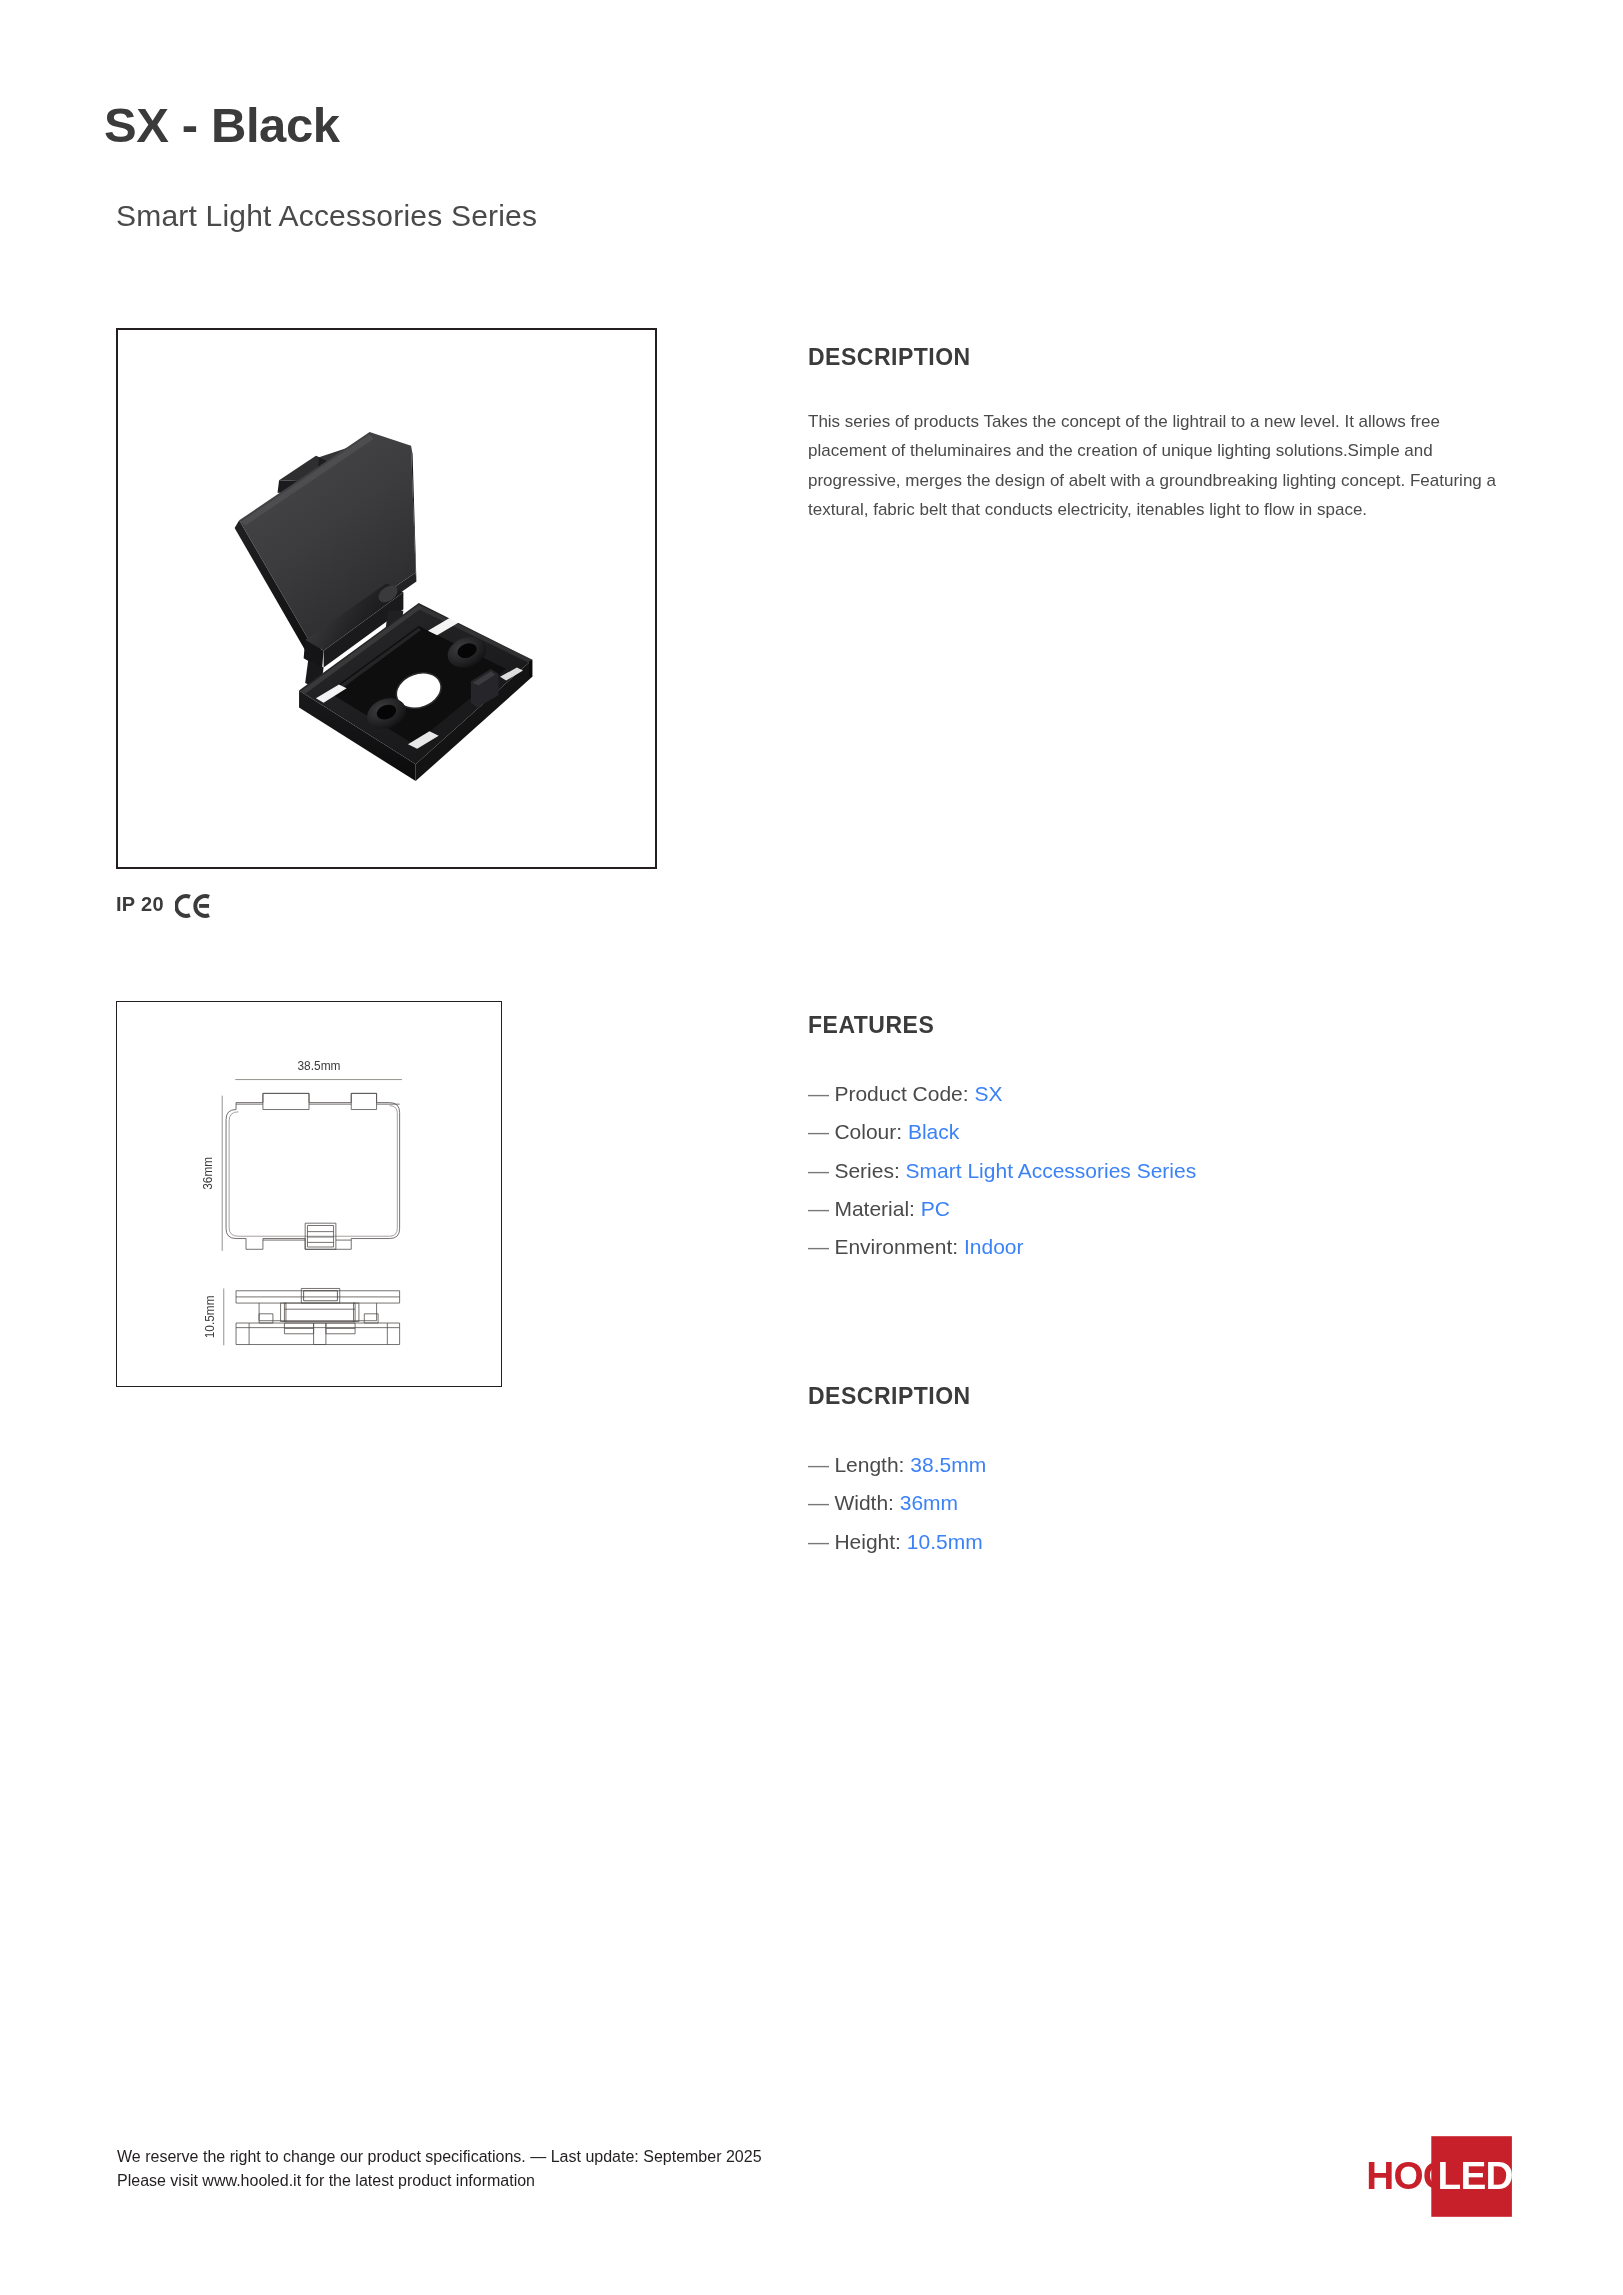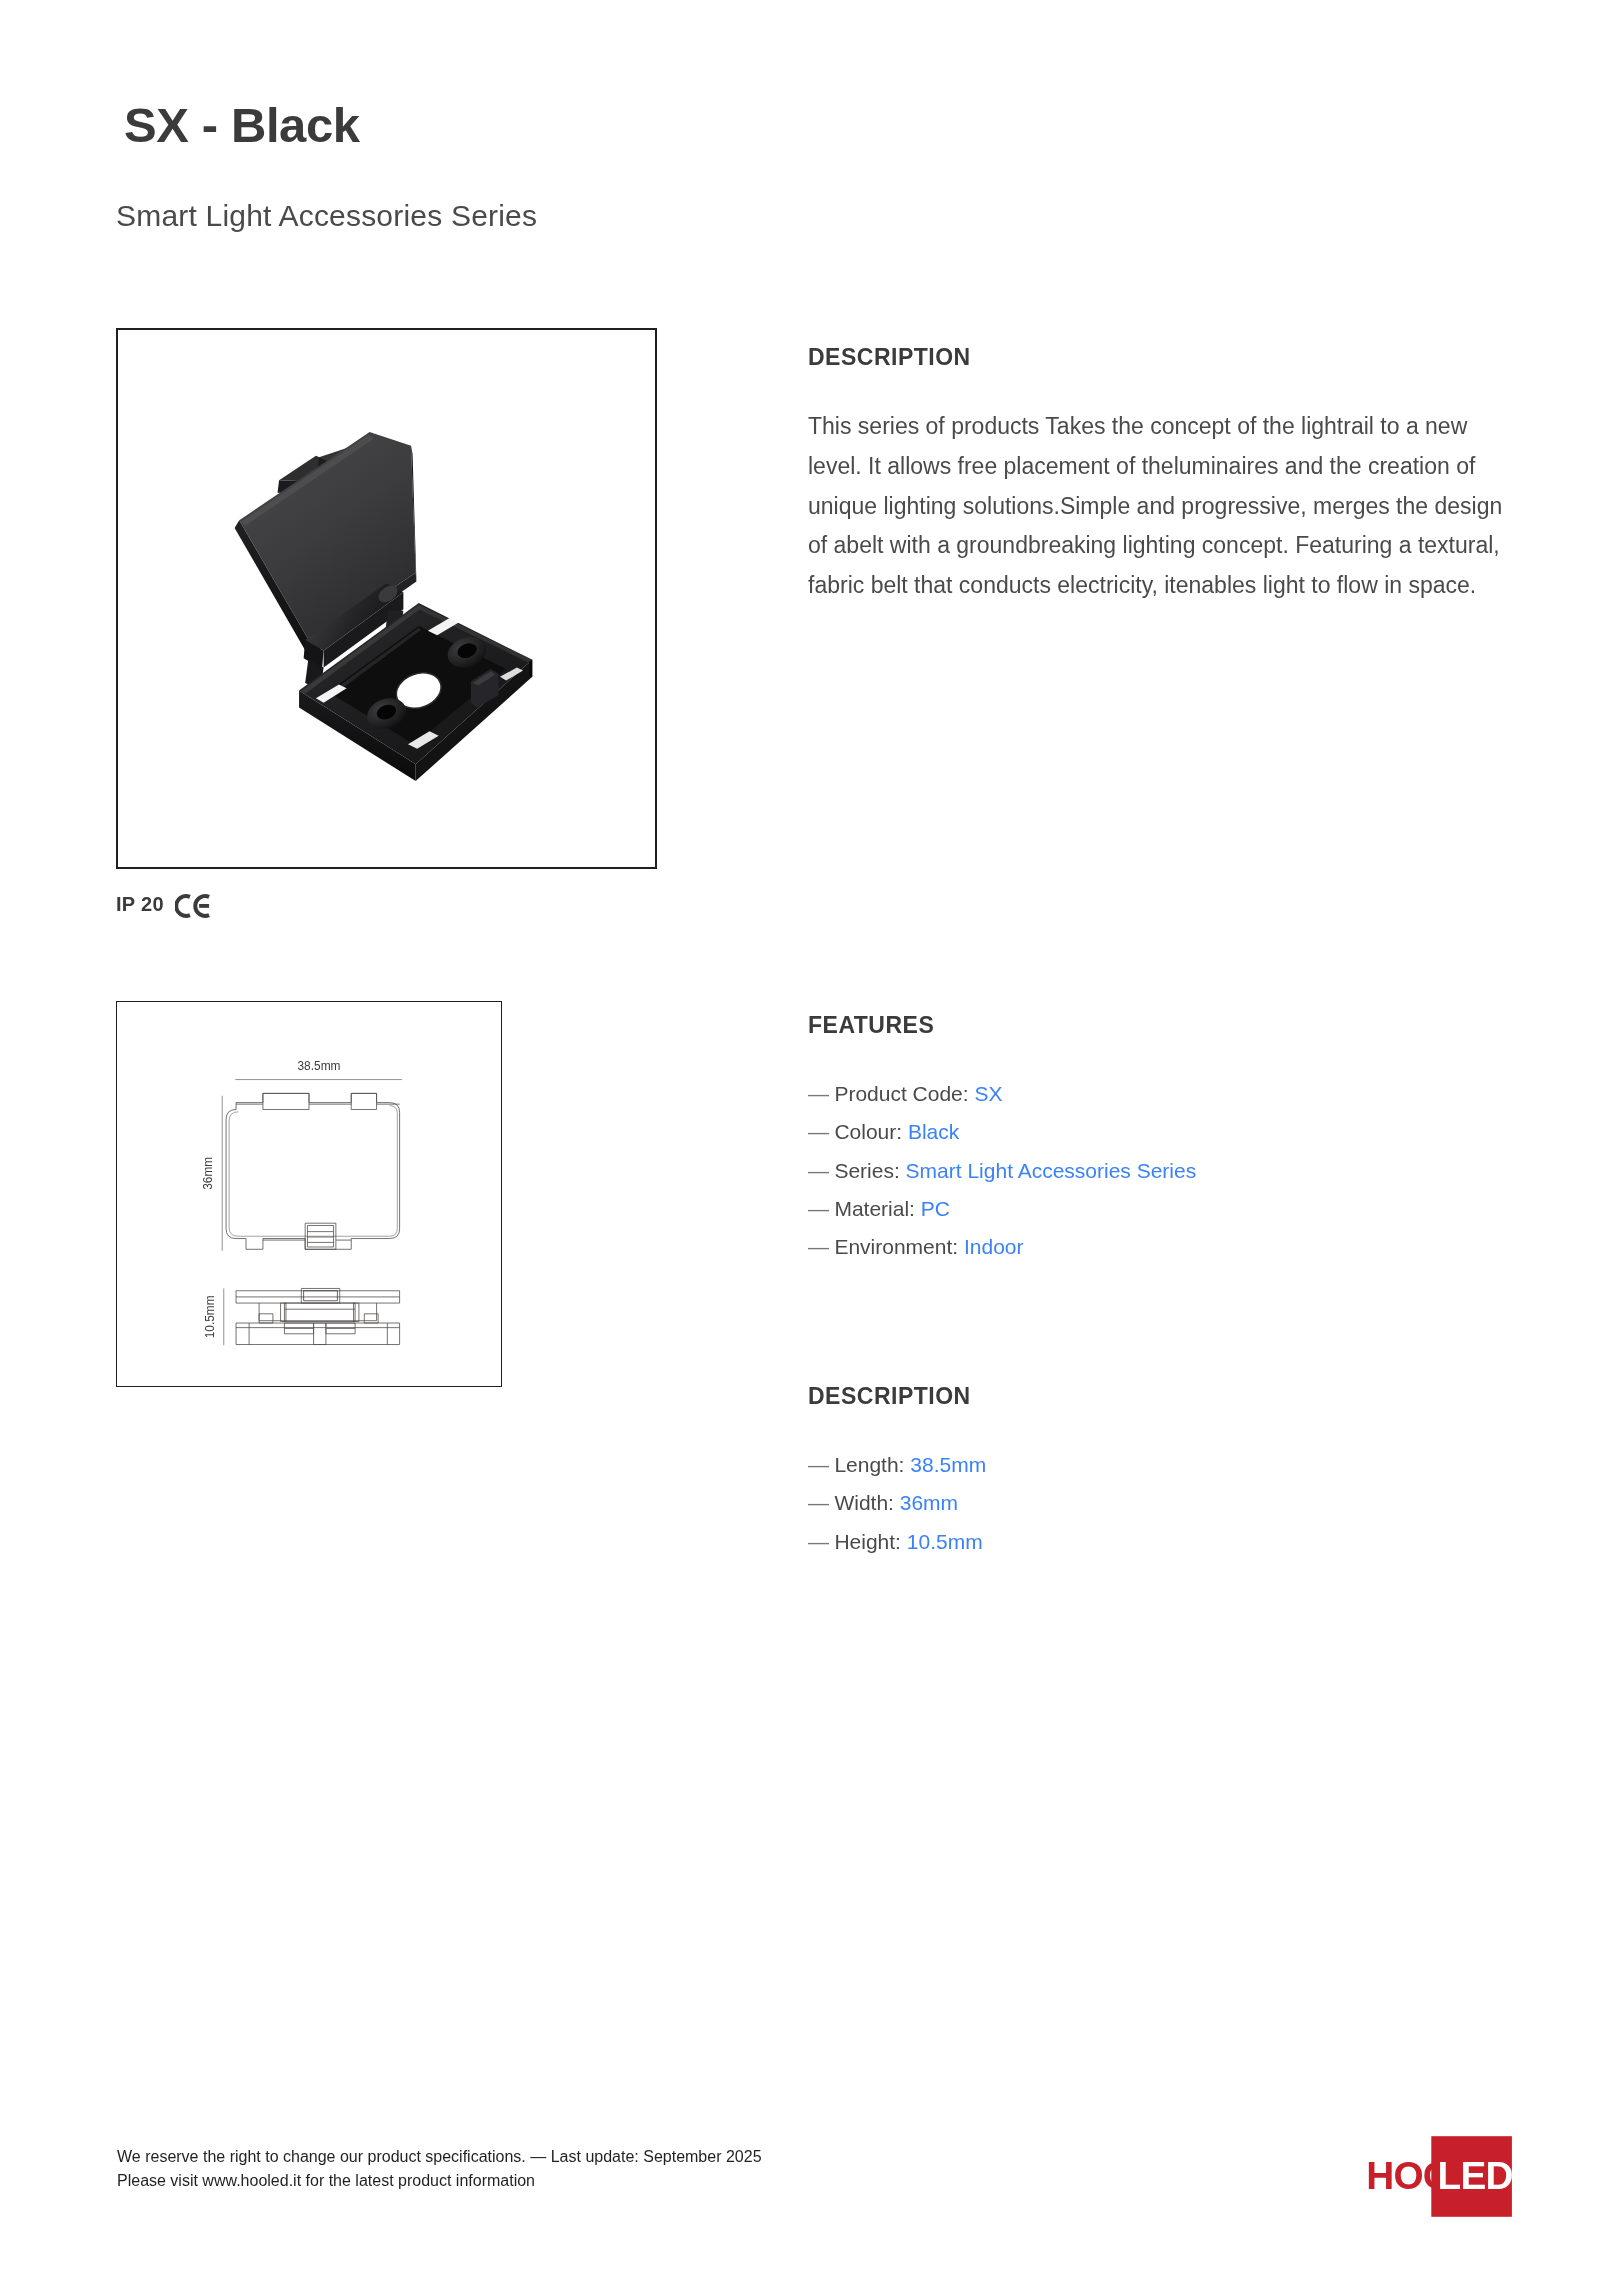--- a/index.html
+++ b/index.html
@@ -11,21 +11,21 @@
     width: 1623px;
     height: 2295px;
     position: relative;
     font-family: "Liberation Sans", sans-serif;
     -webkit-font-smoothing: antialiased;
   }
 
   
   .page-title {
     position: absolute;
-    left: 124px;
+    left: 104px;
     top: 100px;
     font-size: 49px;
     font-weight: bold;
     letter-spacing: -0.4px;
     color: #3b3b3b;
     line-height: 1.05;
   }
   .page-subtitle {
     position: absolute;
     left: 116px;
@@ -83,21 +83,21 @@
 
   .sec-heading {
     font-size: 23px;
     font-weight: bold;
     color: #3b3b3b;
     letter-spacing: 0.5px;
   }
   .block-description { position: absolute; left: 0; top: 325px; width: 711px; }
   .desc-body {
     margin-top: 36px;
-    font-size: 23px;
+    font-size: 17px;
     font-weight: 300;
     line-height: 1.73;
     color: #4a4a4a;
     width: 696px;
   }
 
   .block-features { position: absolute; left: 0; top: 993px; width: 711px; }
   .block-dimensions { position: absolute; left: 0; top: 1364px; width: 711px; }
 
   .spec-list {

